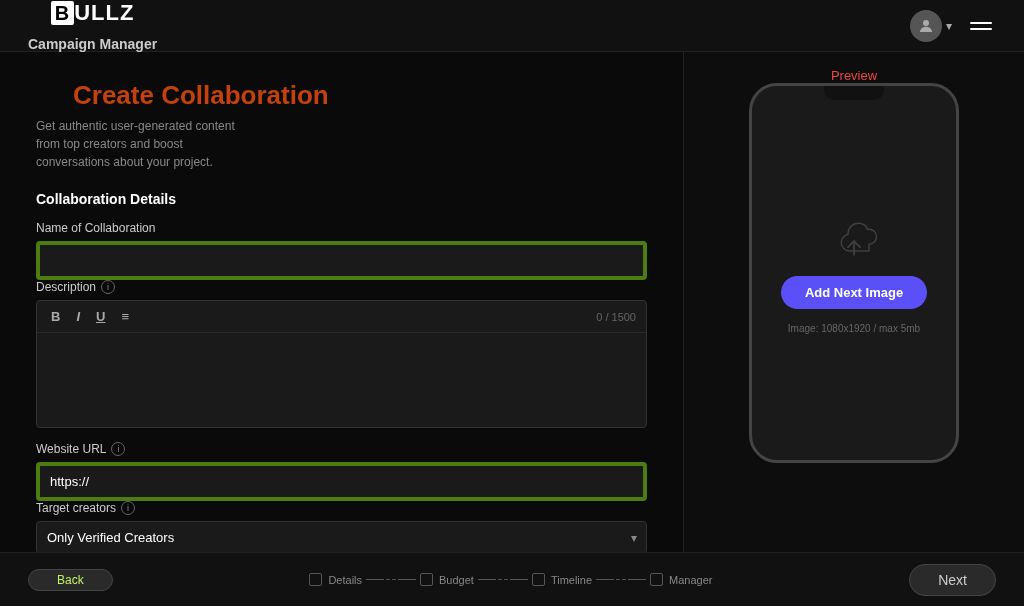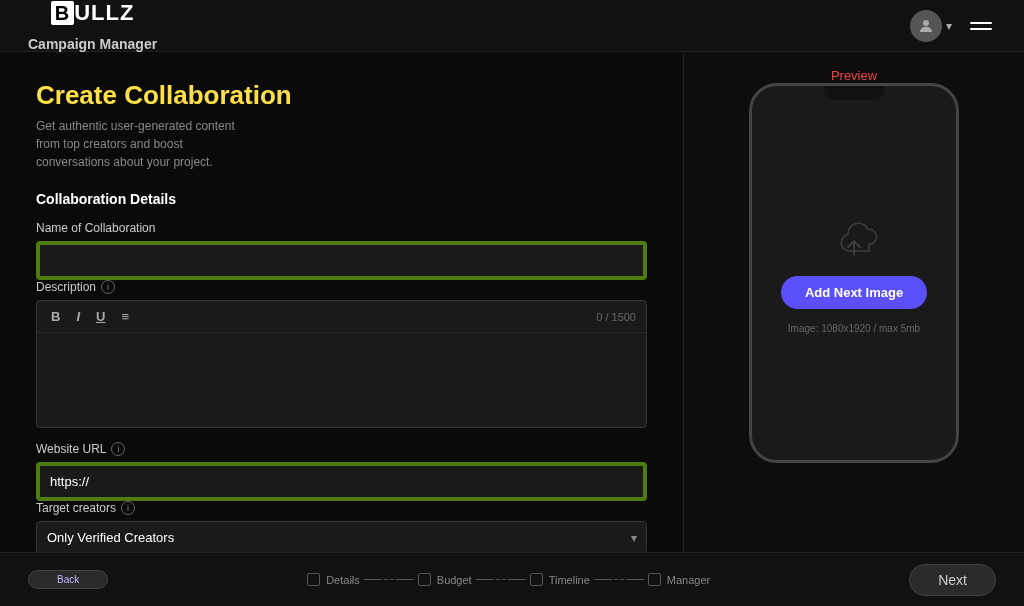--- a/index.html
+++ b/index.html
@@ -106,22 +106,23 @@
       border-right: 1px solid #222;
       scrollbar-width: thin;
       scrollbar-color: #333 transparent;
     }
     .form-panel::-webkit-scrollbar { width: 4px; }
     .form-panel::-webkit-scrollbar-thumb { background: #333; }
 
     .page-title {
       font-size: 26px;
       font-weight: 800;
-      color: #fde047;
+      color: #c2410c;
       margin-bottom: 6px;
+      margin-left: 37px;
     }
     .page-subtitle {
       font-size: 12px;
       color: #888;
       line-height: 1.5;
       max-width: 220px;
       margin-bottom: 20px;
     }
     .section-title {
       font-size: 14px;
@@ -312,24 +313,24 @@
       justify-content: space-between;
       padding: 12px 28px;
       background: #111;
       border-top: 1px solid #222;
       height: 54px;
       flex-shrink: 0;
     }
     .back-btn {
       background: #2a2a2a;
       border: 1px solid #444;
-      color: #c4b5fd;
+      color: #bef264;
       border-radius: 20px;
       padding: 3px 28px;
-      font-size: 10px;
+      font-size: 12px;
       cursor: pointer;
     }
     .next-btn {
       background: #2a2a2a;
       border: 1px solid #444;
       color: #ccc;
       border-radius: 20px;
       padding: 7px 28px;
       font-size: 14px;
       cursor: pointer;

